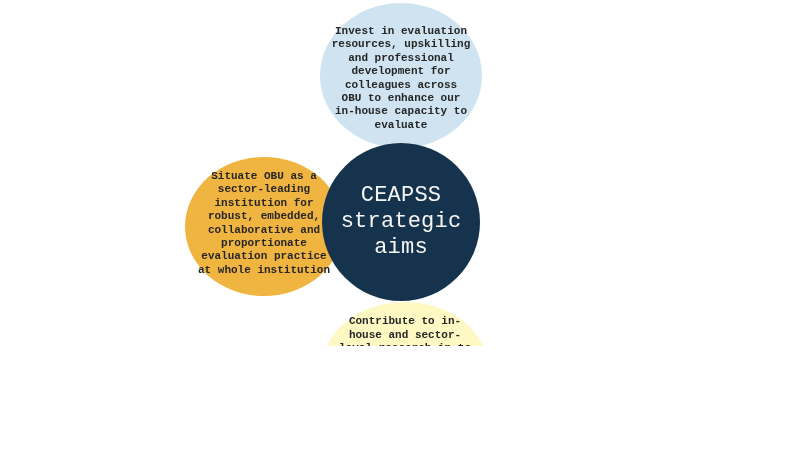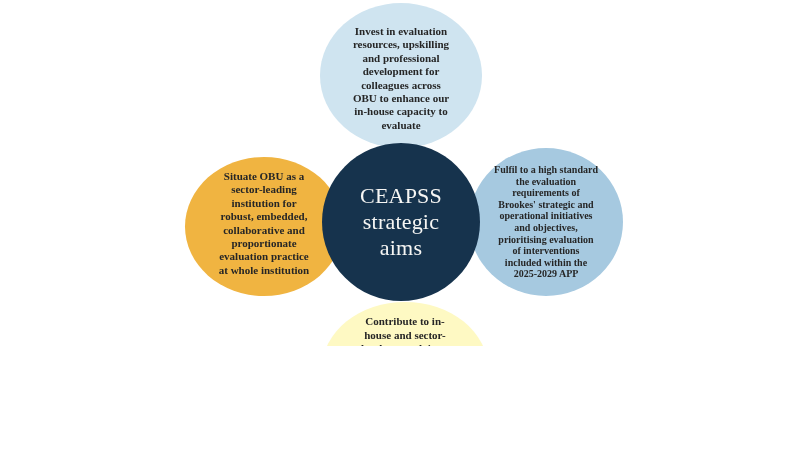--- a/index.html
+++ b/index.html
@@ -6,21 +6,21 @@
     margin: 0;
     padding: 0;
     background: #ffffff;
   }
   .canvas {
     position: relative;
     width: 800px;
     height: 346px;
     background: #ffffff;
     overflow: hidden;
-    font-family: Liberation Serif, serif;
+    font-family: Liberation Mono, monospace;
   }
   .node {
     position: absolute;
     border-radius: 50%;
     display: flex;
     align-items: center;
     justify-content: center;
     z-index: 1;
   }
   .node-text {
@@ -69,32 +69,20 @@
     <div class="node-text" style="color: rgb(38, 38, 38);">Situate OBU as a
 sector-leading
 institution for
 robust, embedded,
 collaborative and
 proportionate
 evaluation practice
 at whole institution</div>
   </div>
 
-  <div class="node node-right" style="background-color: rgb(166, 201, 224);">
-    <div class="node-text" style="color: rgb(38, 38, 38);">Fulfil to a high standard
-the evaluation
-requirements of
-Brookes' strategic and
-operational initiatives
-and objectives,
-prioritising evaluation
-of interventions
-included within the
-2025-2029 APP</div>
-  </div>
 
   <div class="node node-bottom" style="background-color: #fef9c3; align-items: center;">
     <div class="node-text" style="color: rgb(38, 38, 38);">Contribute to in-
 house and sector-
 level research in to
 ‘what works’ in
 relation to Access,
 Success and
 Progression
 initiatives</div>

